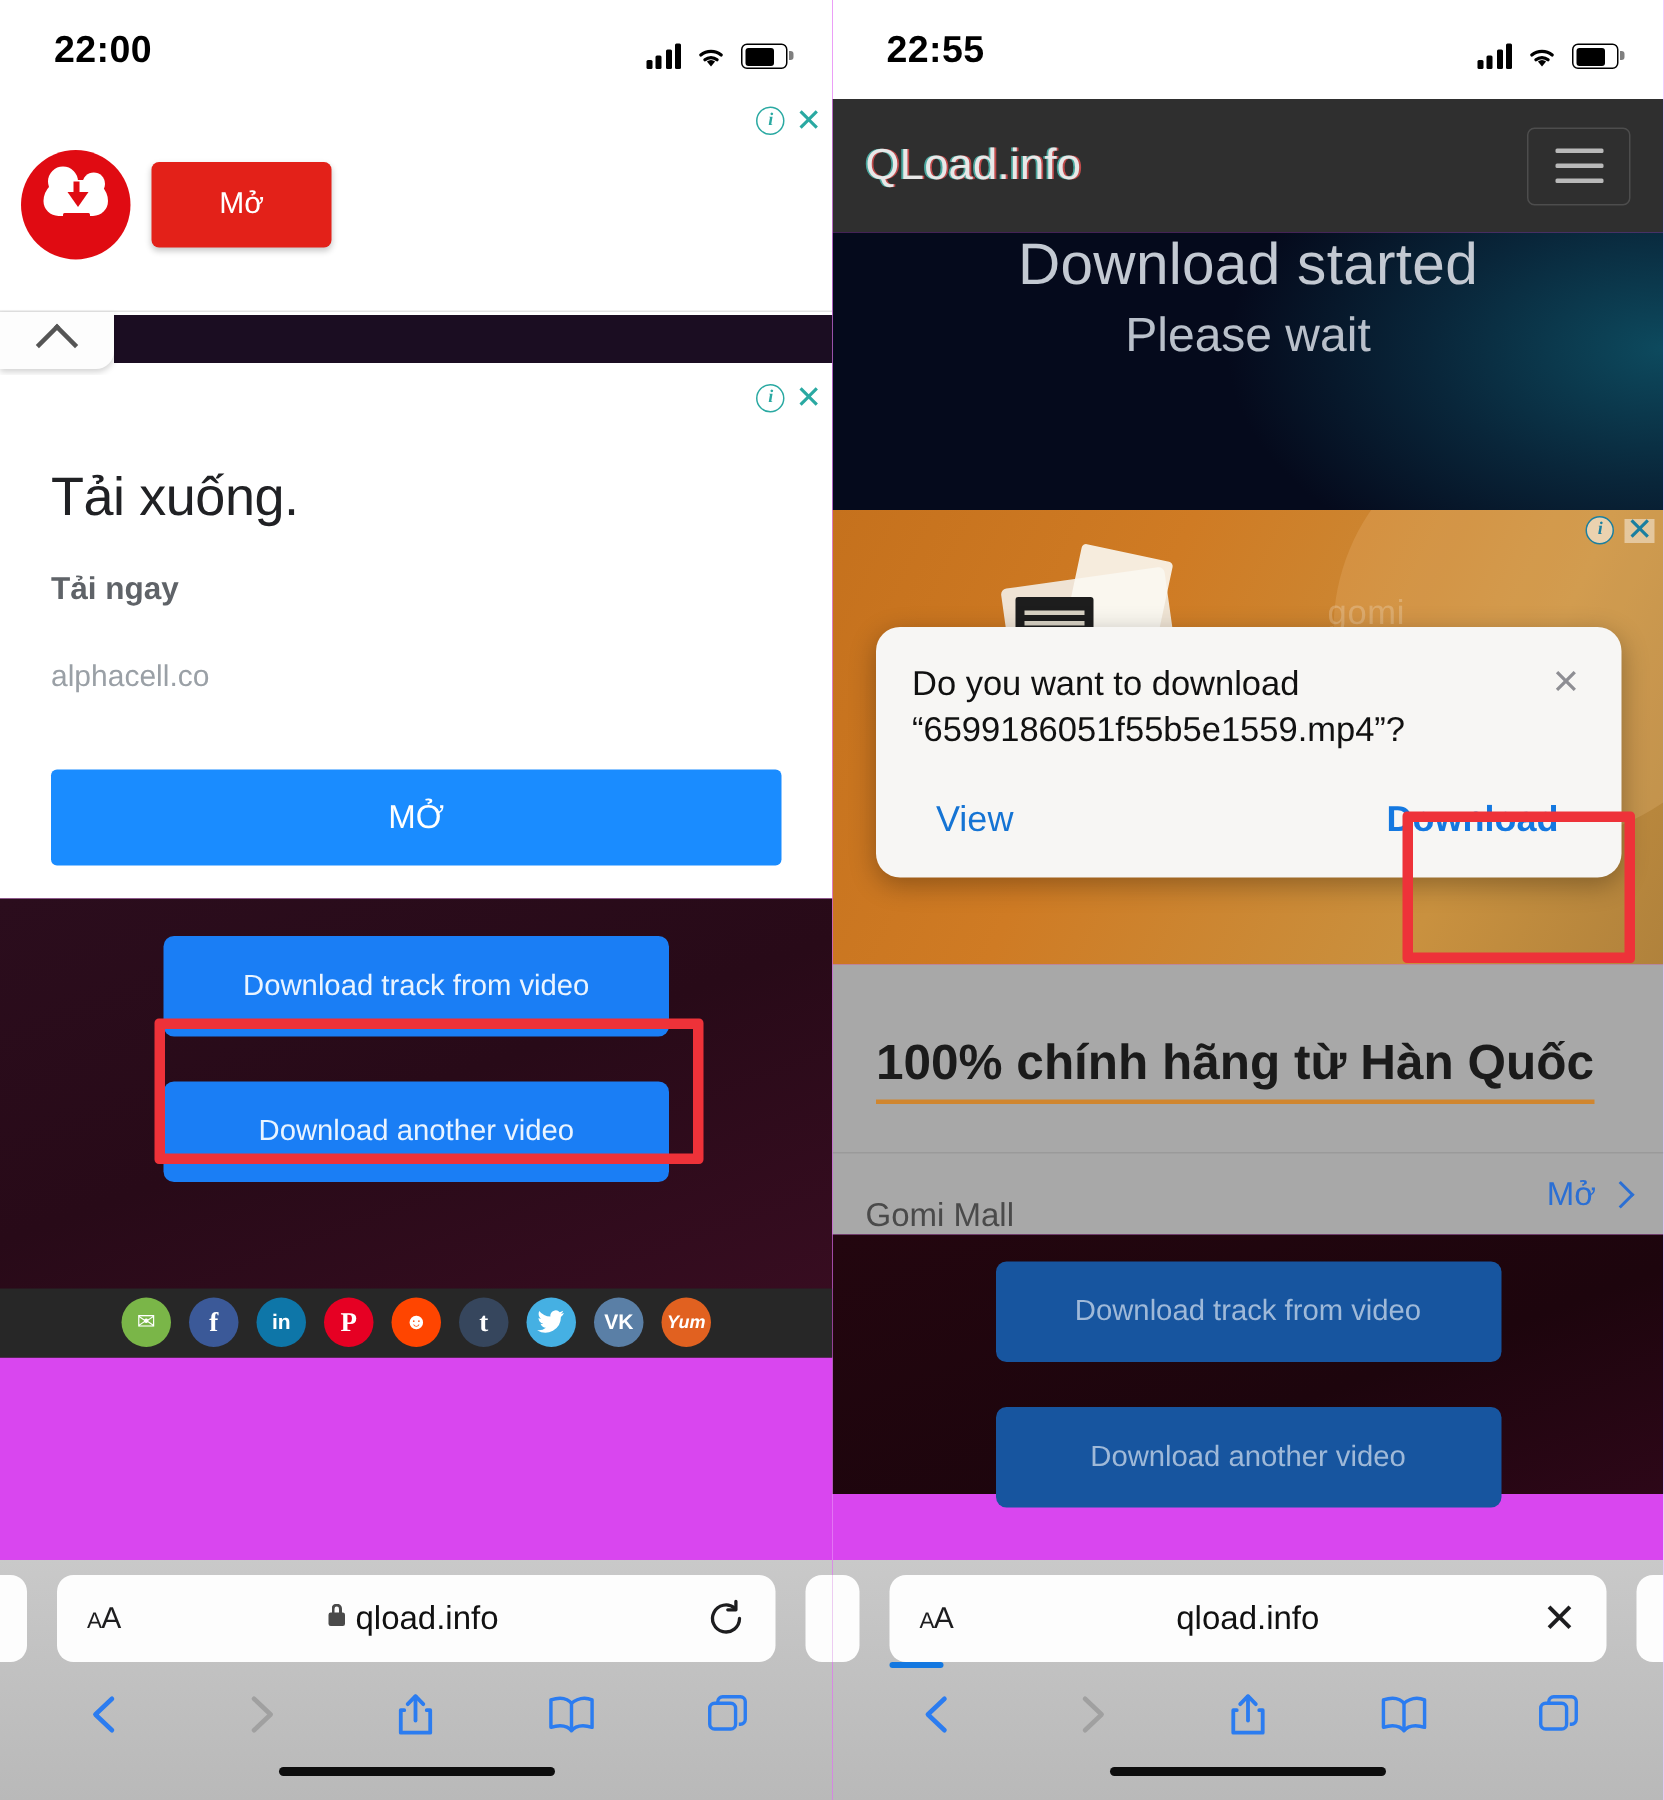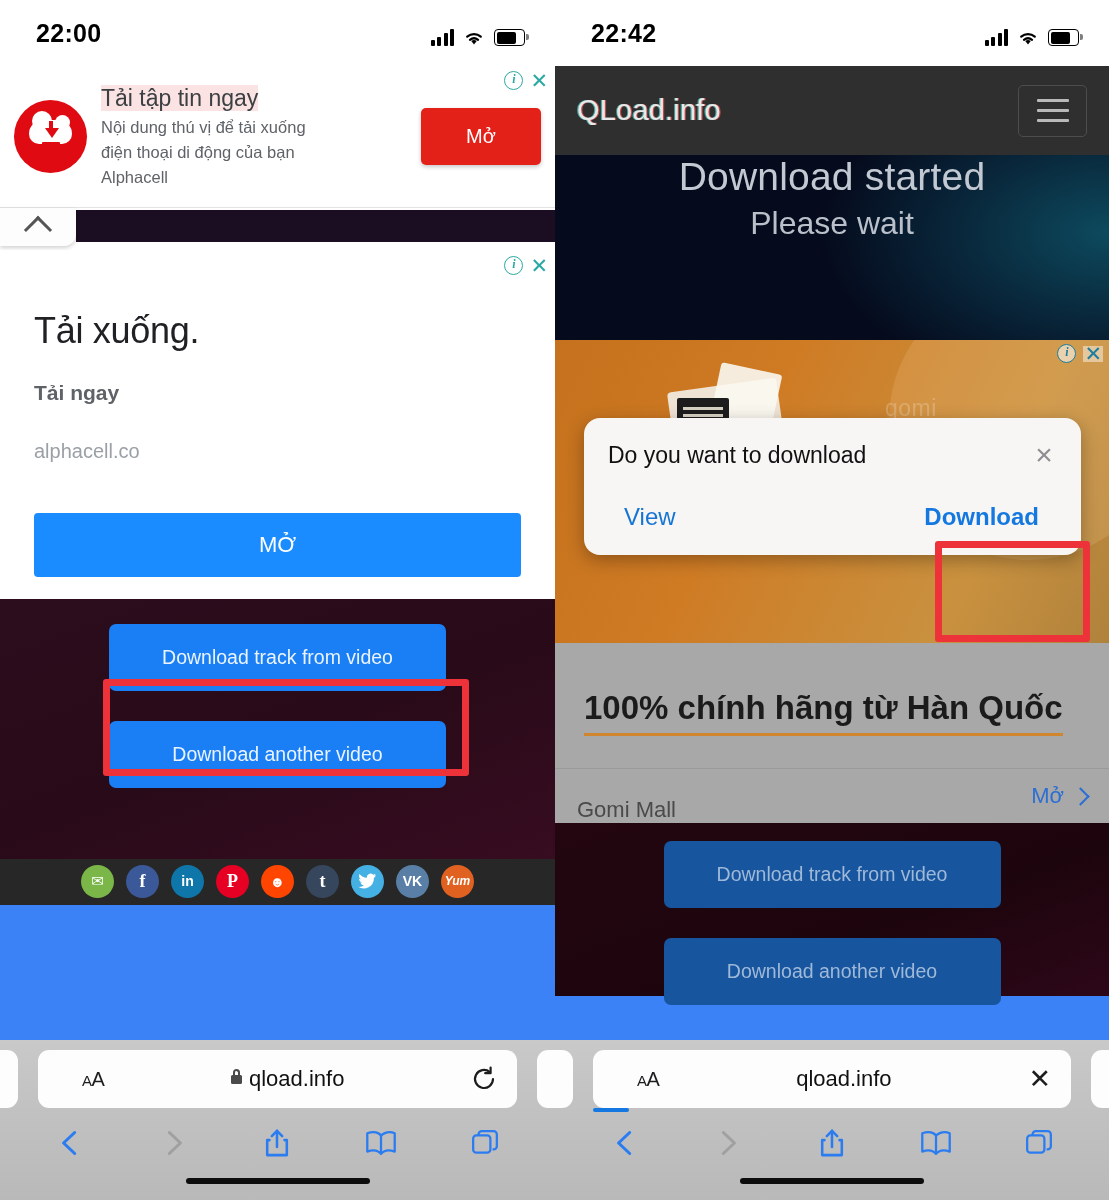--- a/index.html
+++ b/index.html
@@ -1,20 +1,20 @@
 <!DOCTYPE html>
 <html><head>
 <meta charset="utf-8">
 <style>
   html,body{margin:0;padding:0;background:#fff;}
   body{font-family:"Liberation Sans","DejaVu Sans",sans-serif;}
   .screen{position:relative;width:1109px;height:1200px;overflow:hidden;background:#fff;}
 
   
-  .panel{position:absolute;top:0;height:1200px;overflow:hidden;background:#3b82f6;}
+  .panel{position:absolute;top:0;height:1200px;overflow:hidden;background:#d946ef;}
   .panel-left{left:0;width:555px;}
   .panel-right{left:555px;width:554px;}
 
   
   .statusbar{position:relative;height:66px;background:#fff;}
   .status-time{position:absolute;left:36px;top:19px;font-size:25px;font-weight:700;color:#000;letter-spacing:.3px;}
   .status-icons{position:absolute;right:30px;top:20px;display:flex;align-items:flex-end;gap:9px;height:26px;}
   .bars{display:flex;align-items:flex-end;gap:2.5px;height:17px;}
   .bars i{display:block;width:4px;background:#000;border-radius:1px;}
   .bars i:nth-child(1){height:6px;}
@@ -121,21 +121,21 @@
   .site-right{position:relative;background:linear-gradient(160deg,#23060f 0%,#1d050d 60%,#2d0718 100%);height:173px;padding-top:18px;box-sizing:border-box;}
   .btn-blue-dim{display:block;width:337px;margin:0 auto;background:#17559f;color:#9fb9d8;font-size:19.5px;text-align:center;padding:22px 0;border-radius:7px;}
 
   
   .safari{position:absolute;left:0;right:0;bottom:0;height:160px;background:linear-gradient(180deg,#c9c9c9 0%,#c2c2c2 40%,#b9b9b9 100%);}
   .urlrow{position:relative;height:62px;margin-top:10px;}
   .url-peek{position:absolute;top:0;width:42px;height:58px;background:#fdfdfd;border-radius:11px;}
   .url-peek.l{left:-24px;}
   .url-peek.r{right:-24px;}
   .urlbar{position:absolute;left:38px;right:38px;top:0;height:58px;background:#fdfdfd;border-radius:11px;display:flex;align-items:center;padding:0 20px;box-sizing:border-box;overflow:hidden;}
-  .aa{font-size:20px;color:#1d1d1f;letter-spacing:-.5px;flex:none;margin-left:24px;}
+  .aa{font-size:20px;color:#1d1d1f;letter-spacing:-.5px;flex:none;}
   .aa small{font-size:15px;}
   .urltext{flex:1;text-align:center;font-size:22px;color:#111;display:flex;align-items:center;justify-content:center;gap:7px;}
   .lock{width:11px;height:9px;background:#4a4a4a;border-radius:1.5px;position:relative;display:inline-block;}
   .lock::before{content:"";position:absolute;left:2px;top:-6px;width:7px;height:7px;border:2px solid #4a4a4a;border-bottom:none;border-radius:4px 4px 0 0;box-sizing:border-box;}
   .reload{flex:none;width:26px;height:26px;color:#1d1d1f;font-size:25px;line-height:25px;}
   .closex{flex:none;font-size:27px;color:#1d1d1f;line-height:25px;font-weight:300;}
   .progress{position:absolute;left:38px;bottom:0;width:36px;height:4px;background:#1478e0;border-radius:2px;}
   .navrow{display:flex;align-items:center;justify-content:space-around;height:62px;padding:0 18px;box-sizing:border-box;}
   .nav-ic{color:#2b7cf0;display:flex;align-items:center;justify-content:center;width:48px;height:40px;}
   .nav-ic.dim{color:#a0a0a0;}
@@ -180,26 +180,20 @@
         <span class="ad-i">i</span>
         <span class="ad-x">✕</span>
       </div>
       <div class="ad-row">
         <div class="ad-logo">
           <span class="cloud"></span>
             <span class="stem"></span>
             <span class="arw"></span>
             <span class="bar"></span>
         </div>
-        <div class="ad-txt">
-          <div><span class="ad-title">Tải tập tin ngay</span></div>
-          <div class="ad-desc">Nội dung thú vị để tải xuống</div>
-          <div class="ad-desc">điện thoại di động của bạn</div>
-          <div class="ad-desc">Alphacell</div>
-        </div>
         <div class="ad-btn">Mở</div>
       </div>
     </div>
 
     <div class="collapse-strip">
       <div class="collapse-dark"></div>
       <div class="collapse-tab">
         <span class="chev-up"></span>
       </div>
     </div>
@@ -288,21 +282,21 @@
             </svg>
         </span>
       </div>
       <div class="home-ind"></div>
     </div>
   </div>
 
   <div class="panel panel-right">
 
     <div class="statusbar">
-      <div class="status-time">22:42</div>
+      <div class="status-time">22:55</div>
       <div class="status-icons">
         <span class="bars">
             <i></i>
             <i></i>
             <i></i>
             <i></i>
           </span>
         <span class="wifi">
           <svg viewBox="0 0 24 18" width="22" height="17">
               <path d="M12 16.5l-3-3.6a4.7 4.7 0 016 0z" fill="#000"></path>
@@ -337,20 +331,21 @@
       <span class="lbl"></span>
       <span class="mark">gomi</span>
       <div class="orange-badges">
         <span class="ad-i">i</span>
         <span class="ad-x">✕</span>
       </div>
 
       <div class="modal">
         <div class="modal-x">×</div>
         <div class="modal-q">Do you want to download</div>
+        <div class="modal-q">“6599186051f55b5e1559.mp4”?</div>
         <div class="modal-acts">
           <span class="act-view">View</span>
           <span class="act-dl">Download</span>
         </div>
       </div>
     </div>
 
     <div class="ad-gray">
       <div class="hl">100% chính hãng từ Hàn Quốc</div>
       <div class="foot">

